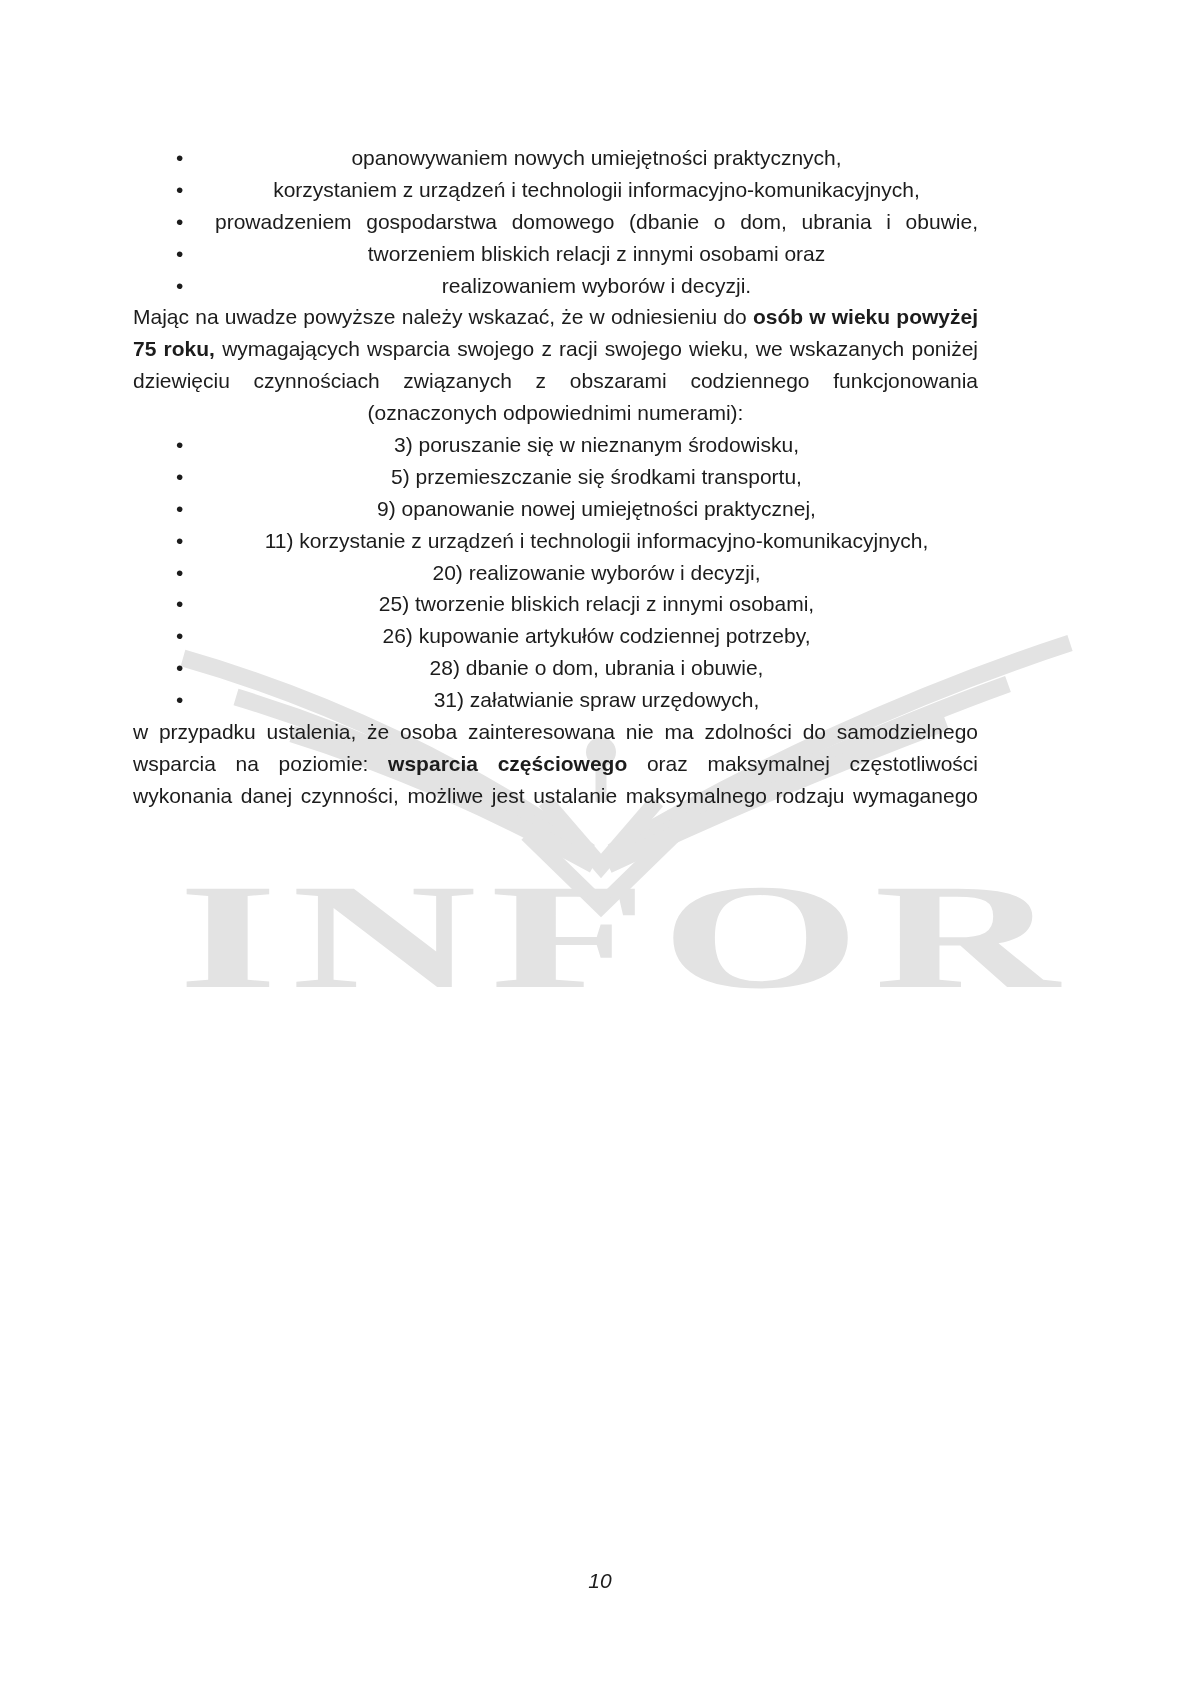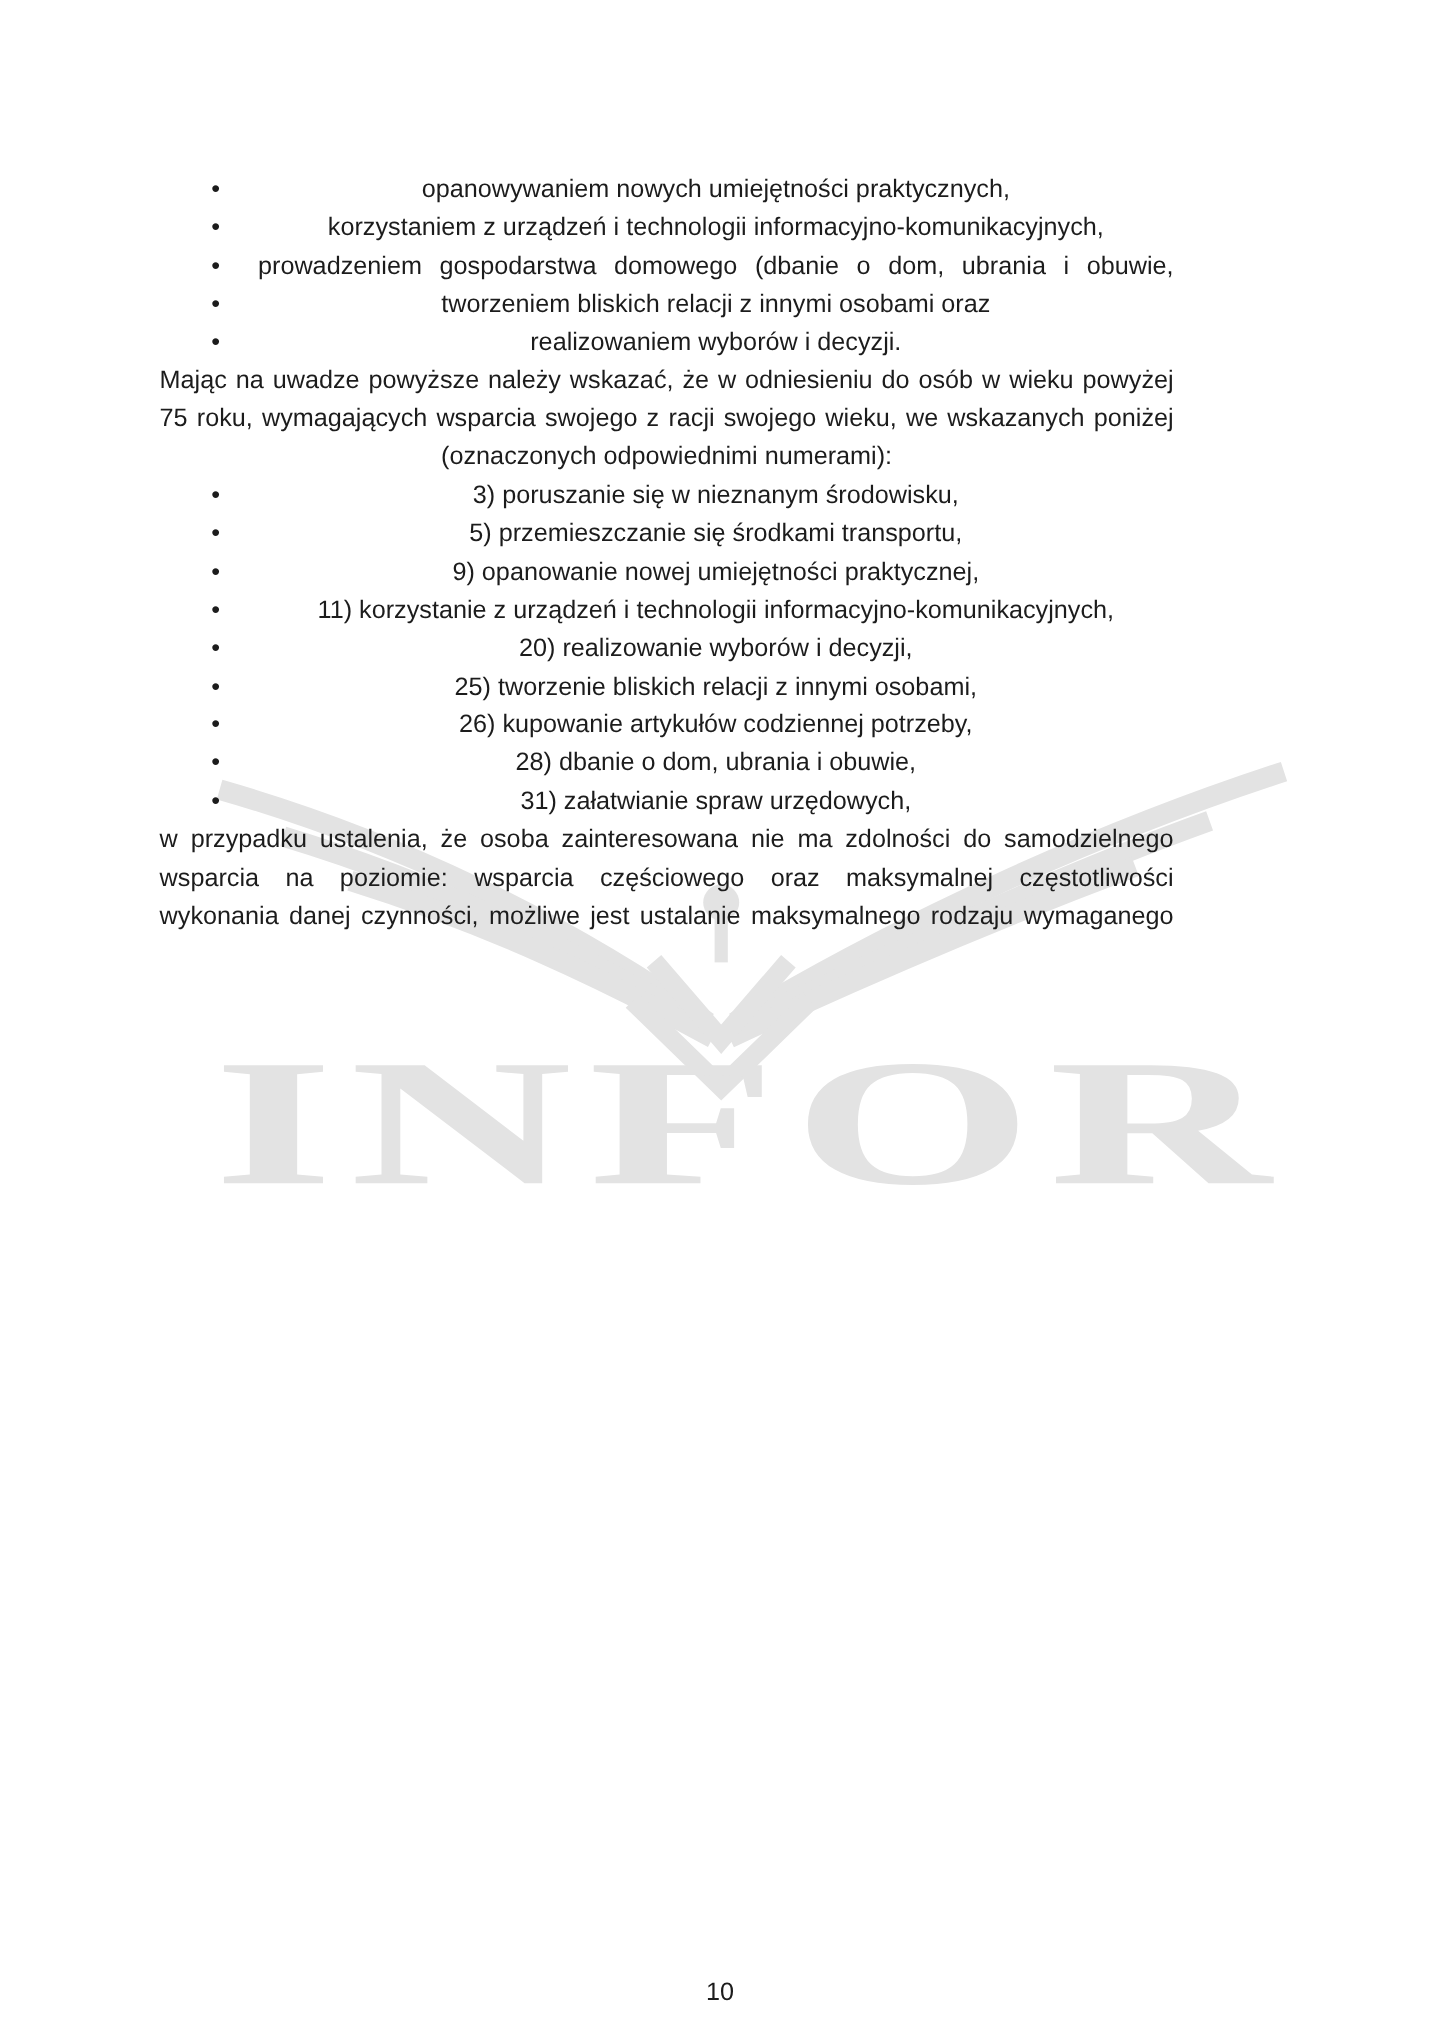--- a/index.html
+++ b/index.html
@@ -25,25 +25,25 @@
   
   .text-block{
     position:absolute;left:133px;top:142px;width:845px;z-index:1;
     font-size:21px;
   }
   .line{position:relative;height:31.9px;line-height:31.9px;white-space:normal;}
   .line .txt{display:block;text-align:center;}
   .line.just .txt{text-align:justify;text-align-last:justify;}
   .line.bullet .txt,.line.cont .txt{margin-left:82px;}
   .line .dot{position:absolute;left:43px;top:0;line-height:31.9px;font-size:21px;}
-  .b{font-weight:400;}
+  .b{font-weight:700;}
   
   .page-number{
-    position:absolute;left:0;top:1646px;width:1200px;
-    text-align:center;font-size:21px;line-height:30px;z-index:1;
+    position:absolute;left:0;top:1566px;width:1200px;
+    text-align:center;font-size:21px;line-height:30px;z-index:1;font-style:italic;
   }
 </style>
 </head>
 <body>
 
 <div class="page">
 
   <svg class="wm-svg" viewBox="0 0 1200 1697" xmlns="http://www.w3.org/2000/svg" aria-hidden="true">
     <g stroke="#e3e3e3" fill="none" stroke-width="17">
 
@@ -84,20 +84,23 @@
       </div>
       <div class="line bullet">
         <span class="dot">•</span>
         <span class="txt"><span>realizowaniem wyborów i decyzji.</span></span>
       </div>
       <div class="line para just">
         <span class="txt"><span>Mając na uwadze powyższe należy wskazać, że w odniesieniu do </span><span class="b">osób w wieku powyżej</span></span>
       </div>
       <div class="line para just">
         <span class="txt"><span class="b">75 roku,</span><span> wymagających wsparcia swojego z racji swojego wieku, we wskazanych poniżej</span></span>
+      </div>
+      <div class="line para just">
+        <span class="txt"><span>dziewięciu czynnościach związanych z obszarami codziennego funkcjonowania</span></span>
       </div>
       <div class="line para">
         <span class="txt"><span>(oznaczonych odpowiednimi numerami):</span></span>
       </div>
       <div class="line bullet">
         <span class="dot">•</span>
         <span class="txt"><span>3) poruszanie się w nieznanym środowisku,</span></span>
       </div>
       <div class="line bullet">
         <span class="dot">•</span>

